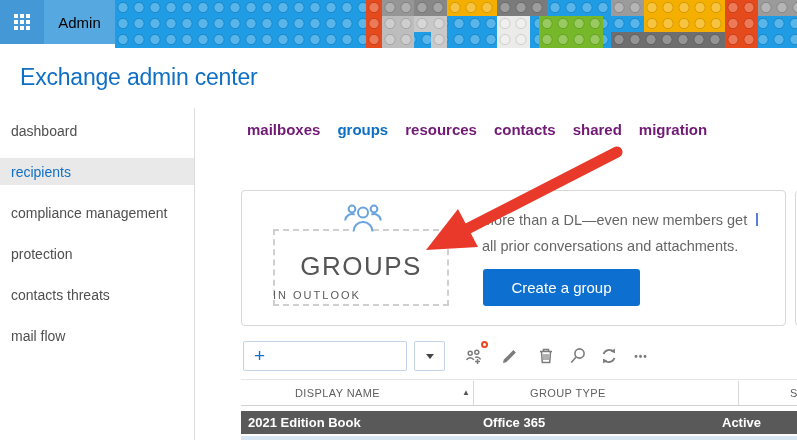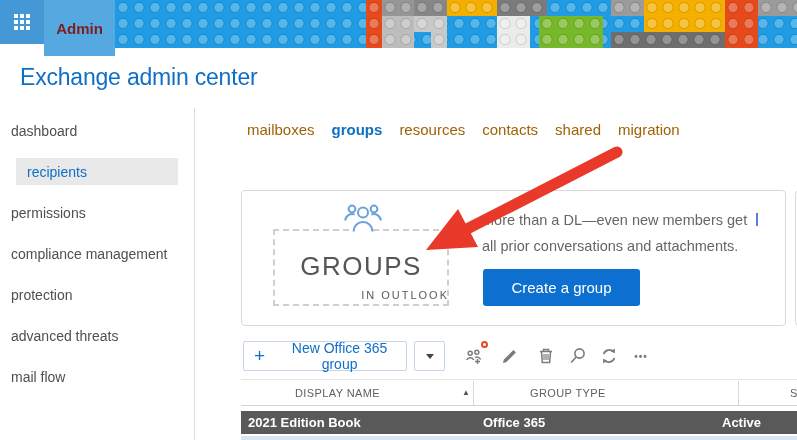--- a/index.html
+++ b/index.html
@@ -7,51 +7,51 @@
     font-family:"Liberation Sans","DejaVu Sans",sans-serif; }
   #stage { position:relative; width:797px; height:440px; overflow:hidden; background:#fff; }
 
   
   .topbar { position:absolute; left:0; top:0; width:797px; height:48px; }
   .waffle-block { position:absolute; left:0; top:0; width:44px; height:44px; background:#4598d6;
     display:flex; align-items:center; justify-content:center; cursor:pointer; }
   .waffle { width:16px; height:16px; position:relative; }
   .waffle::before { content:""; position:absolute; left:0; top:0; width:4px; height:4px; background:#fff;
     box-shadow:6px 0 #fff,12px 0 #fff,0 6px #fff,6px 6px #fff,12px 6px #fff,0 12px #fff,6px 12px #fff,12px 12px #fff; }
-  .admin-block { position:absolute; left:44px; top:0; width:71px; height:56px; background:#55a9e0;
-    color:#7f1d1d; font-size:15px; font-weight:700; display:flex; align-items:center; justify-content:center; }
+  .admin-block { position:absolute; left:44px; top:0; width:71px; height:44px; background:#55a9e0;
+    color:#000000; font-size:15px; font-weight:400; display:flex; align-items:center; justify-content:center; }
   .lego-strip { position:absolute; left:115px; top:0; width:682px; height:48px; background-color:#1f9ce4; overflow:hidden; }
   .brick, .lego-strip { background-image:radial-gradient(circle at 8px 7.5px, rgba(255,255,255,.26) 4.2px, rgba(0,0,0,.12) 5px, rgba(0,0,0,.0) 6px); background-size:16px 16px; }
   .brick { position:absolute; }
 
   
   .page-title { position:absolute; left:20px; top:64px; font-size:23px; font-weight:300;
     color:var(--accent); letter-spacing:-0.2px; }
 
   
   .sidebar { position:absolute; left:0; top:110px; width:194px; }
   .side-item { height:41px; display:flex; align-items:center; padding-left:11px;
     font-size:14px; color:#4f4f4f; cursor:pointer; }
-  .side-item.selected { height:27px; margin:7px 16px; background:#e9e9e9; color:var(--accent); }
+  .side-item.selected { height:27px; margin:7px 0; background:#e9e9e9; color:var(--accent); }
   .side-divider { position:absolute; left:194px; top:108px; width:1px; height:332px; background:#dcdcdc; }
 
   
   .tabs { position:absolute; left:247px; top:121px; display:flex; gap:17px; }
-  .tab { font-size:15px; color:#a16207; cursor:pointer; }
+  .tab { font-size:15px; color:#701a75; cursor:pointer;font-weight:bold; }
   .tab.selected { color:var(--accent); font-weight:700; }
 
   
   .promo-card { position:absolute; left:241px; top:190px; width:545px; height:136px;
     border:1px solid #d8d8d8; border-radius:4px; background:#fff; }
   .promo-dashed { position:absolute; left:31px; top:38px; width:176px; height:77px;
     border:2px dashed #cfcfcf; }
   .promo-icon { position:absolute; left:95px; top:5px; }
   .promo-heading { position:absolute; left:31px; top:60px; width:176px; text-align:center;
     font-size:26px; font-weight:300; letter-spacing:1.5px; color:#555; }
-  .promo-sub { position:absolute; left:31px; top:98px; width:176px; text-align:right;
+  .promo-sub { position:absolute; left:31px; top:98px; width:176px; text-align:left;
     font-size:11px; letter-spacing:2px; color:#5a5a5a; }
   .promo-desc { position:absolute; left:240px; top:16px; width:276px;
     font-size:14.5px; line-height:26px; color:#666; }
   .text-caret { position:absolute; left:514px; top:22px; width:2px; height:13px; background:#5b7fd4; }
   .cta-btn { position:absolute; left:241px; top:78px; width:157px; height:37px;
     background:var(--primary); color:#fff; font-size:15px; border:none; border-radius:3px;
     display:flex; align-items:center; justify-content:center; cursor:pointer;
     font-family:"Liberation Sans","DejaVu Sans",sans-serif; }
   .next-card { position:absolute; left:795px; top:190px; width:24px; height:136px;
     border:1px solid #d8d8d8; border-radius:4px; background:#fff; }
@@ -115,24 +115,23 @@
     <div class="admin-block">
       <span>Admin</span>
     </div>
   </div>
 
   <div class="page-title">Exchange admin center</div>
 
   <div class="sidebar">
       <div class="side-item">dashboard</div>
       <div class="side-item selected">recipients</div>
-      <div class="side-item">permissions</div>
       <div class="side-item">compliance management</div>
       <div class="side-item">protection</div>
-      <div class="side-item">advanced threats</div>
+      <div class="side-item">contacts threats</div>
       <div class="side-item">mail flow</div>
     </div>
   <div class="side-divider"></div>
 
   <div class="tabs">
       <div class="tab">mailboxes</div>
       <div class="tab selected">groups</div>
       <div class="tab">resources</div>
       <div class="tab">contacts</div>
       <div class="tab">shared</div>
@@ -162,21 +161,20 @@
   <div class="next-card"></div>
 
   <svg class="arrow-svg" viewBox="0 0 797 440">
     <line x1="617" y1="152" x2="467" y2="229" stroke="#e8392b" stroke-width="11" stroke-linecap="round"></line>
     <polygon points="426,250 458,209 478,247" fill="#e8392b"></polygon>
   </svg>
 
   <div class="toolbar">
     <button class="new-group-btn">
       <span class="plus-glyph">+</span>
-      <span class="new-group-label">New Office 365 group</span>
     </button>
     <button class="split-btn">
       <span class="caret-down"></span>
     </button>
 
     <div class="tool-icon" style="left:222px">
       <svg width="20" height="20" viewBox="0 0 20 20">
         <g fill="none" stroke="#7b7b7b" stroke-width="1.5">
           <circle cx="6.2" cy="7.2" r="2"></circle>
           <path d="M2.6 14 a4 4 0 0 1 7.2 0"></path>

